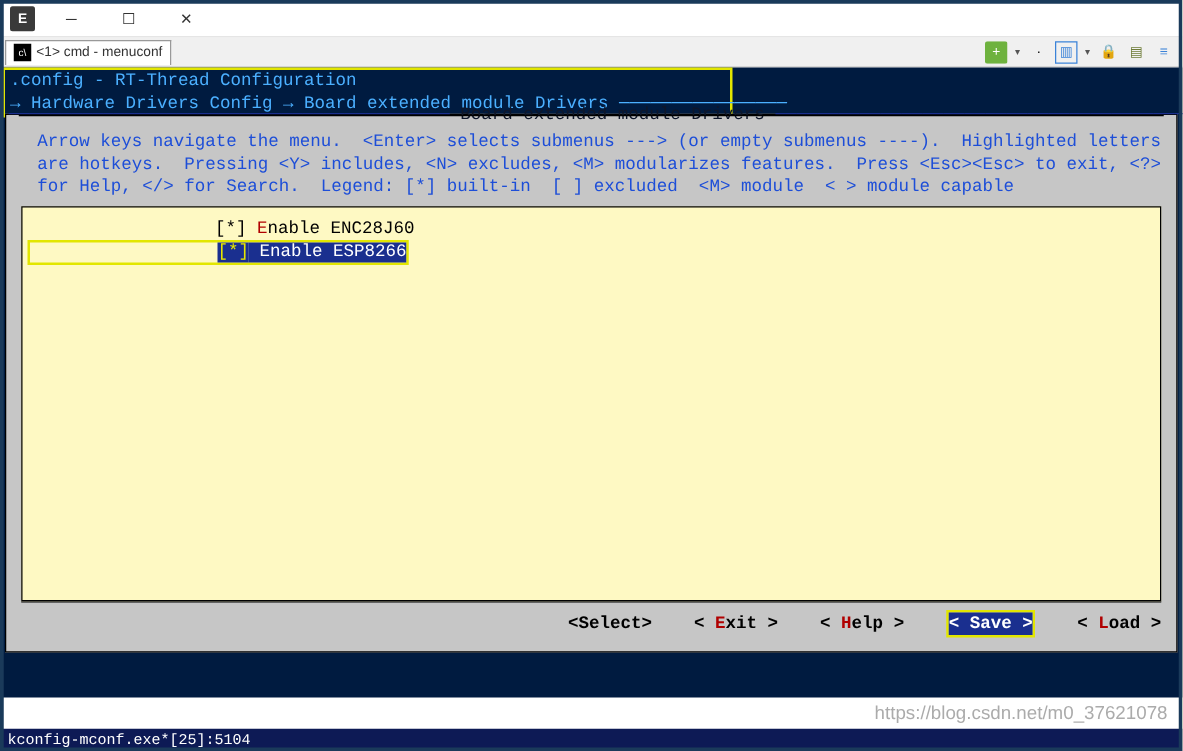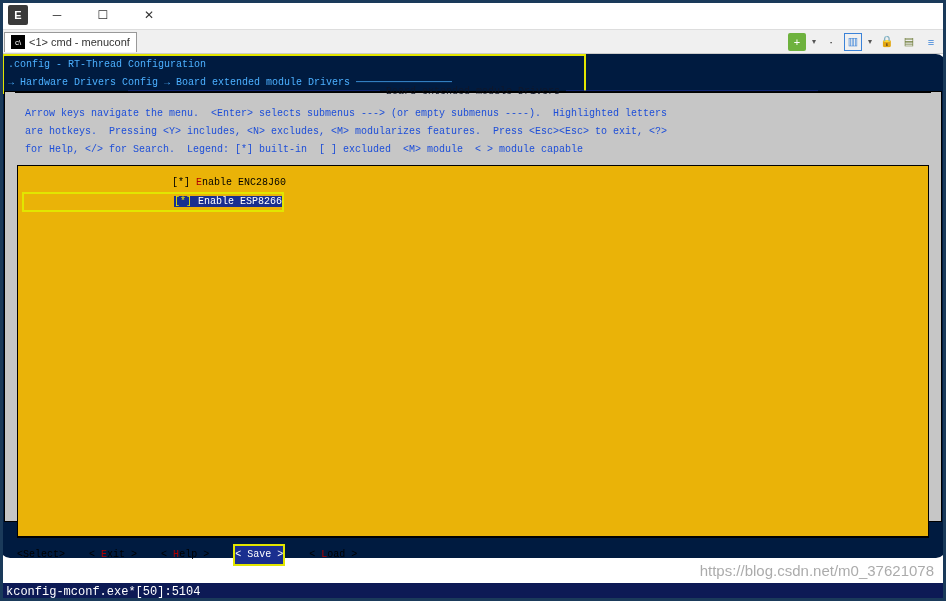--- a/index.html
+++ b/index.html
@@ -50,26 +50,25 @@
 .tool-ico{width:18px;height:18px;margin-left:4px;display:flex;align-items:center;justify-content:center;font-size:11px;border:1px solid transparent;}
 .tool-plus{background:#6eb23e;color:#fff;border-radius:2px;}
 .tool-dd{width:8px;color:#555;font-size:8px;}
 .tool-sq{border-color:#3a82d8;color:#3a82d8;}
 .tool-lock{color:#d6a320;}
 .tool-list{color:#6e7c38;}
 .tool-menu{color:#3a82d8;}
 
 .term{
   font-family:"Consolas","Courier New",monospace;
-  font-size:10px; line-height:18px;
+  font-size:14px; line-height:18px;
   background:#001b40; color:#c0c0c0;
   height:504px; 
   padding:0;
   position:relative;
-  border-radius:10px;
 }
 .crumb-line{
   color:#4bb0ff;white-space:pre;padding:0 4px;
 }
 .crumb-box{
   position:relative;
   border:2px solid #e2e600;
   margin:0 360px 0 2px;
 }
 
@@ -86,35 +85,36 @@
   white-space:pre;
 }
 .panel-top-line{
   position:absolute;left:10px;right:10px;top:0;border-top:1px solid #000;
 }
 .help-text{
   white-space:pre-wrap; padding:4px 6px 6px 6px; color:#1d4ed8;
 }
 
 .opts{
-  border:1px solid #000; margin:0 10px; height:372px;
-  padding:8px 4px; position:relative; background:#eab308;
+  border:1px solid #000; margin:0 10px; height:316px;
+  padding:8px 4px; position:relative; background:#fef9c3;
 }
 .opt-row{white-space:pre;color:#000;padding-left:150px;}
 .opt-row .hk{color:#b00000;}
 .opt-row.sel{display:inline-block;margin-left:150px;padding-left:0;}
 .opt-row.sel .bracket{background:#1a2f8f;color:#e6e600;}
 .opt-row.sel .txt{background:#1a2f8f;color:#fff;}
 .opt-row.sel .hk{background:#1a2f8f;color:#fff;}
 .sel-hl{border:2px solid #e2e600; display:inline-block;line-height:16px;}
 
 .actions{
-  text-align:left;padding:6px 0 2px 0;
+  text-align:right;padding:6px 0 2px 0;
   border-top:1px solid #000; margin:0 10px;
   white-space:pre;
+  font-weight:bold;
 }
 .act{color:#000;}
 .act .hk{color:#b00000;}
 .act.save{background:#1a2f8f;color:#fff;display:inline-block;}
 .act.save .hk{color:#fff;}
 .save-hl{border:2px solid #e2e600;display:inline-block;}
 
 .watermark{
   position:absolute;right:12px;bottom:22px;color:#888;opacity:.7;
   font-family:Arial,sans-serif;font-size:15px;pointer-events:none;z-index:900;text-align:center;
@@ -177,14 +177,14 @@
       <div><span class="sel-hl"><span class="opt-row sel"><span class="bracket">[*]</span><span class="txt"> </span><span class="hk">E</span><span class="txt">nable ESP8266</span></span></span></div>
     </div>
 
     <div class="actions"><span class="act">&lt;Select&gt;</span>    <span class="act"><span>&lt; </span><span class="hk">E</span><span>xit &gt;</span></span>    <span class="act"><span>&lt; </span><span class="hk">H</span><span>elp &gt;</span></span>    <span class="save-hl"><span class="act save"><span>&lt; </span><span class="hk">S</span><span>ave &gt;</span></span></span>    <span class="act"><span>&lt; </span><span class="hk">L</span><span>oad &gt;</span></span></div>
   </div>
 </div>
 
 <div class="watermark">https://blog.csdn.net/m0_37621078</div>
 
 <div class="status">
-  <div class="l">kconfig-mconf.exe*[50]:5104</div>
+  <div class="l">kconfig-mconf.exe*[25]:5104</div>
 </div>
 
 </body></html>

